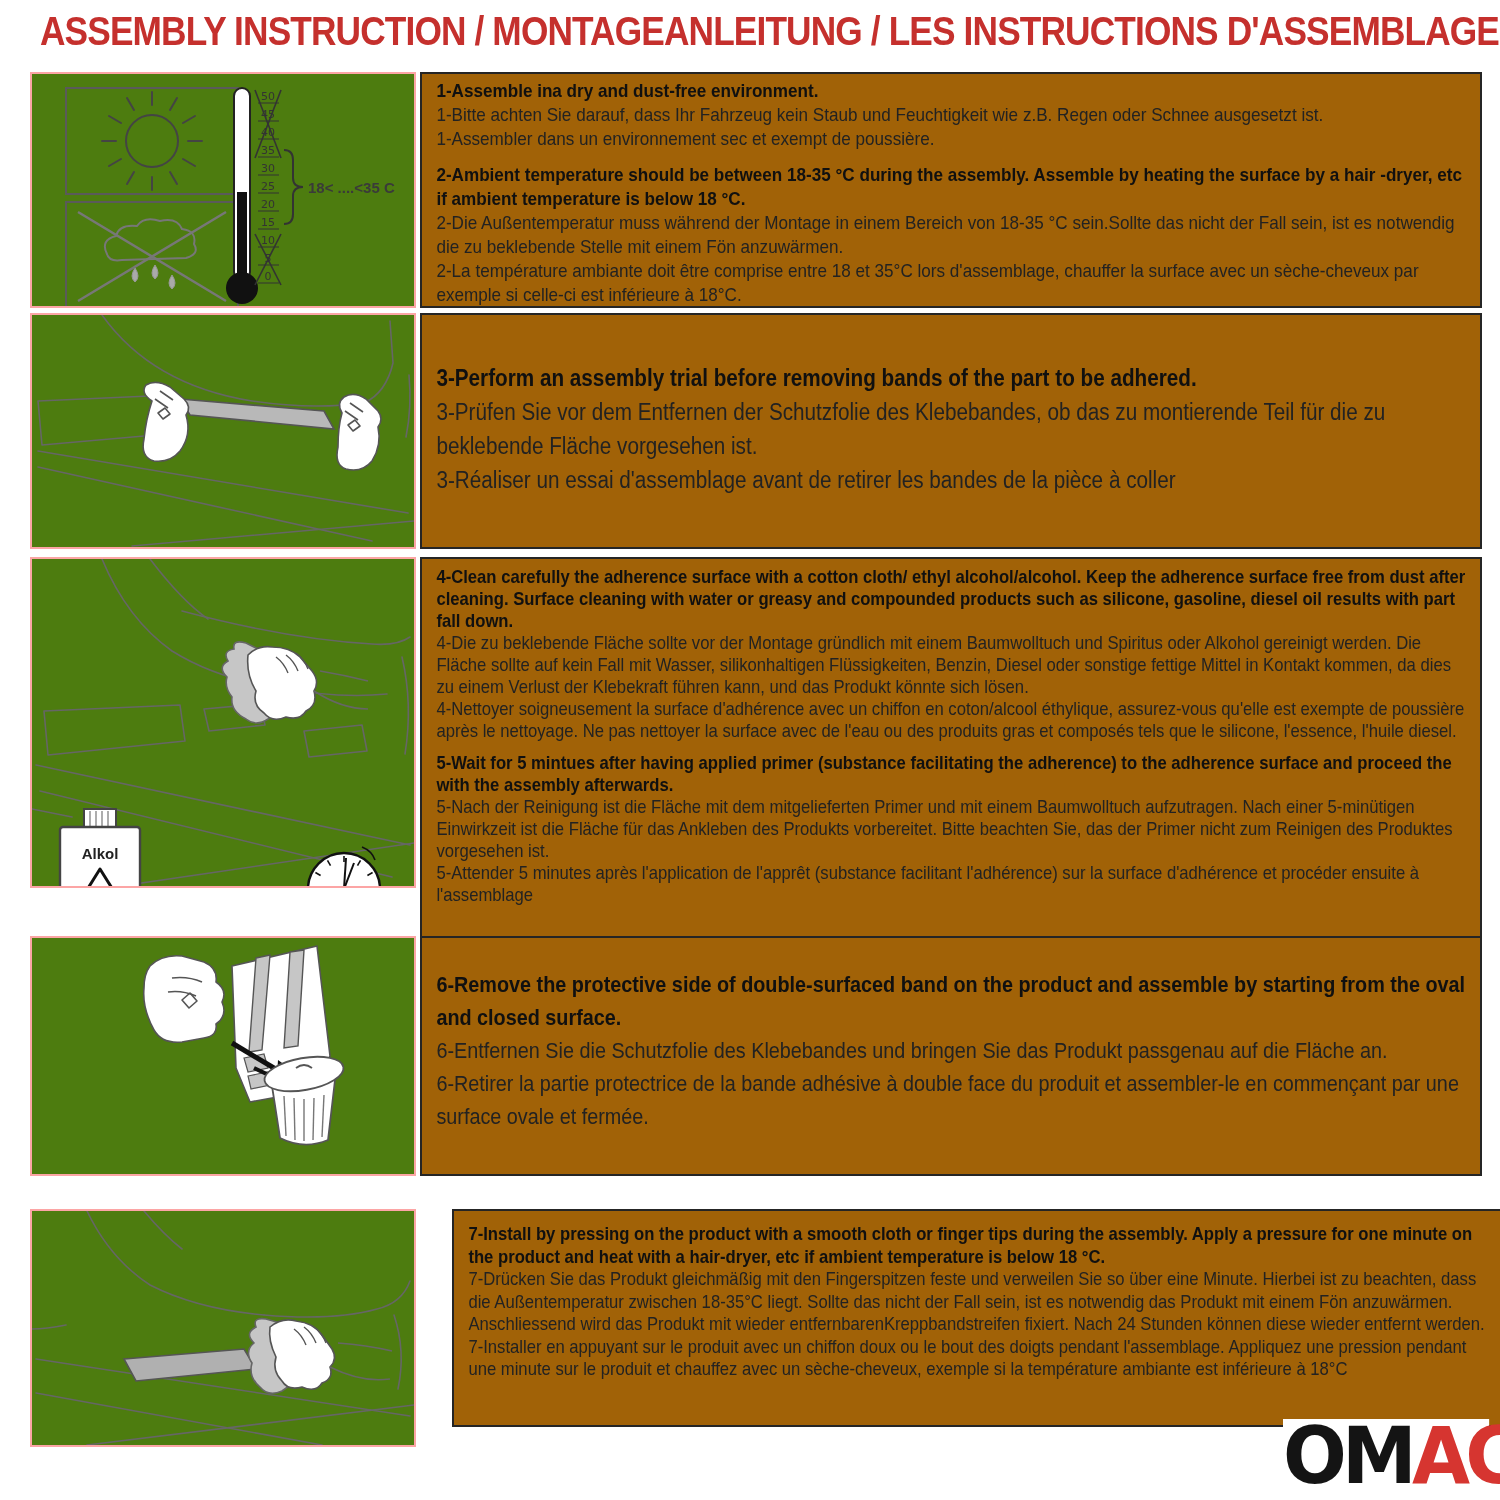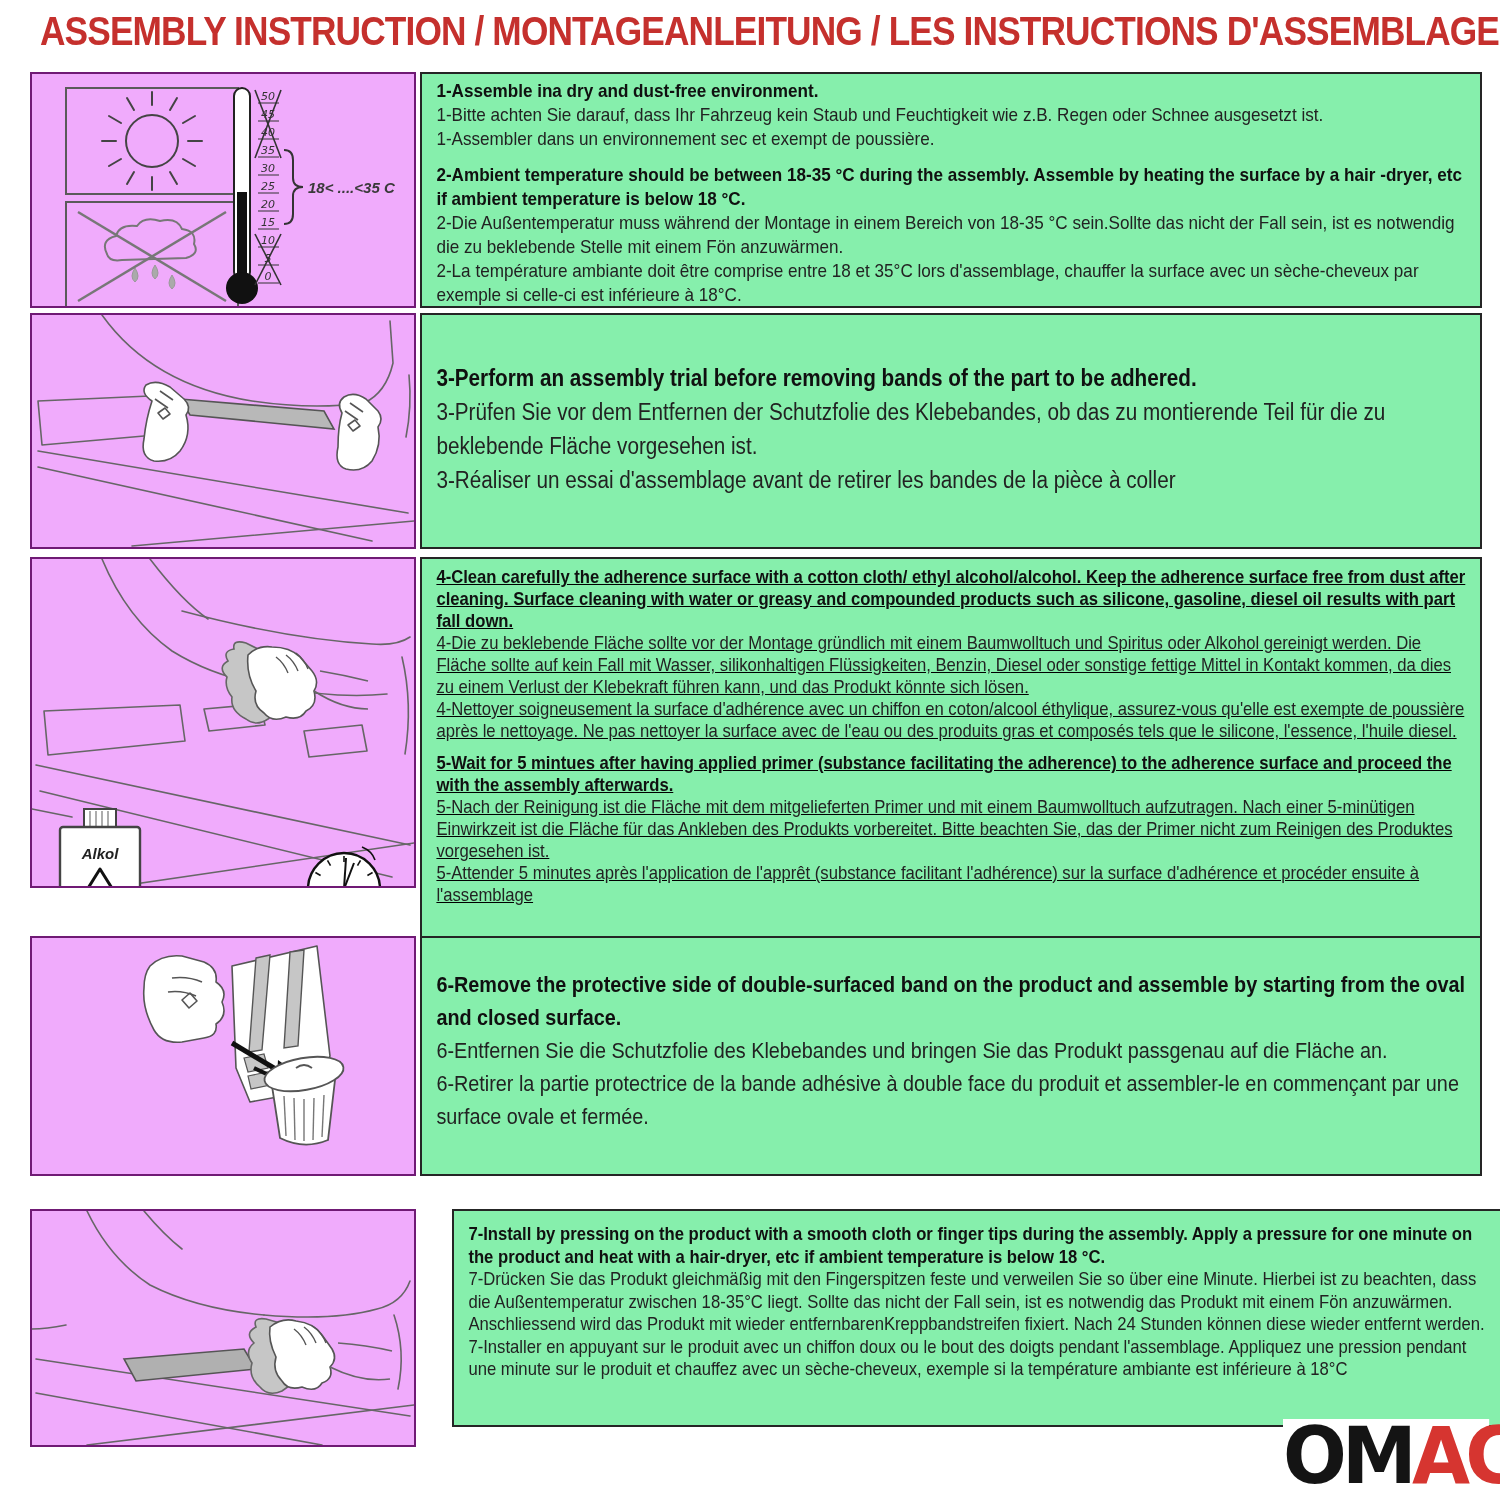--- a/index.html
+++ b/index.html
@@ -8,25 +8,25 @@
     font-family:"Liberation Sans","DejaVu Sans",sans-serif;
   }
   .page-title{
     position:absolute;left:40px;top:8px;width:1460px;
     color:#c5302d;font-weight:bold;font-size:41px;letter-spacing:-1px;
     transform:scaleX(0.86);transform-origin:0 0;white-space:nowrap;
   }
   .row{position:absolute;left:0;width:1500px;}
   .imgbox{
     position:absolute;left:30px;width:386px;box-sizing:border-box;
-    border:2px solid #701a75;background:#f0abfc;overflow:hidden;font-style:italic;
+    border:2px solid #fca5a5;background:#4d7c0f;overflow:hidden;
   }
   .textbox{
     position:absolute;left:420px;width:1062px;box-sizing:border-box;
-    border:2px solid #252525;background:#86efac;overflow:hidden;
+    border:2px solid #252525;background:#a16207;overflow:hidden;
   }
   .tx{transform:scaleX(0.9);transform-origin:0 0;width:111.2%;box-sizing:border-box;}
   .tx p{margin:0;}
   .p-en{font-weight:bold;color:#101010;}
   .p-de,.p-fr{font-weight:normal;color:#222;}
   
   .t1{padding:5px 16px;font-size:19px;line-height:24px;}
   .t2{padding:46px 16px;font-size:23px;line-height:34px;}
   .t3{padding:7px 16px;font-size:18.5px;line-height:22px;}
   .t4{padding:30px 16px;font-size:22px;line-height:33px;}
@@ -220,21 +220,21 @@
             <line x1="325.5" y1="306.6" x2="328.5" y2="301.4"></line>
         </g>
         <line x1="312" y1="330" x2="314" y2="299" stroke="#111" stroke-width="2"></line>
         <line x1="312" y1="330" x2="322" y2="304" stroke="#111" stroke-width="2"></line>
         <circle cx="312" cy="330" r="2.4" fill="#111"></circle>
         <path d="M330,288 Q340,292 343,301" fill="none" stroke="#111" stroke-width="1.6"></path>
         <text x="312" y="394" font-family="Liberation Sans, sans-serif" font-size="25" font-weight="bold" fill="#111" text-anchor="middle">5min</text>
       </g>
     </svg>
   </div>
-  <div class="textbox" style="top:0;height:402px;text-decoration:underline;">
+  <div class="textbox" style="top:0;height:402px;">
     <div class="tx t3">
       <p class="p-en">4-Clean carefully the adherence surface with a cotton cloth/ ethyl alcohol/alcohol. Keep the adherence surface free from dust after cleaning. Surface cleaning with water or greasy and compounded products such as silicone, gasoline, diesel oil results with part fall down.</p>
       <p class="p-de">4-Die zu beklebende Fläche sollte vor der Montage gründlich mit einem Baumwolltuch und Spiritus oder Alkohol gereinigt werden. Die Fläche sollte auf kein Fall mit Wasser, silikonhaltigen Flüssigkeiten, Benzin, Diesel oder sonstige fettige Mittel in Kontakt kommen, da dies zu einem Verlust der Klebekraft führen kann, und das Produkt könnte sich lösen.</p>
       <p class="p-fr">4-Nettoyer soigneusement la surface d'adhérence avec un chiffon en coton/alcool éthylique, assurez-vous qu'elle est exempte de poussière après le nettoyage. Ne pas nettoyer la surface avec de l'eau ou des produits gras et composés tels que le silicone, l'essence, l'huile diesel.</p>
       <div class="gap10"></div>
       <p class="p-en">5-Wait for 5 mintues after having applied primer (substance facilitating the adherence) to the adherence surface and proceed the with the assembly afterwards.</p>
       <p class="p-de">5-Nach der Reinigung ist die Fläche mit dem mitgelieferten Primer und mit einem Baumwolltuch aufzutragen. Nach einer 5-minütigen Einwirkzeit ist die Fläche für das Ankleben des Produkts vorbereitet. Bitte beachten Sie, das der Primer nicht zum Reinigen des Produktes vorgesehen ist.</p>
       <p class="p-fr">5-Attender 5 minutes après l'application de l'apprêt (substance facilitant l'adhérence) sur la surface d'adhérence et procéder ensuite à l'assemblage</p>
     </div>
   </div>

